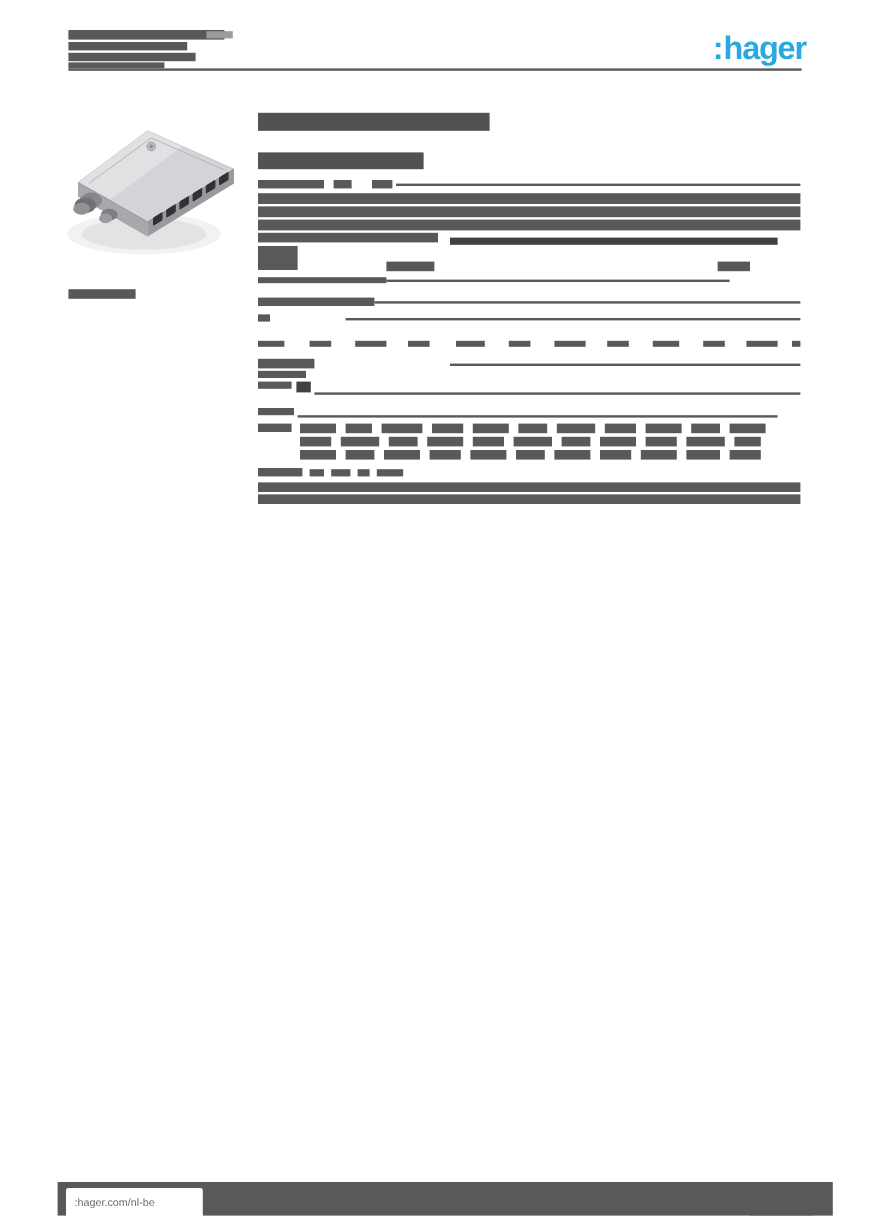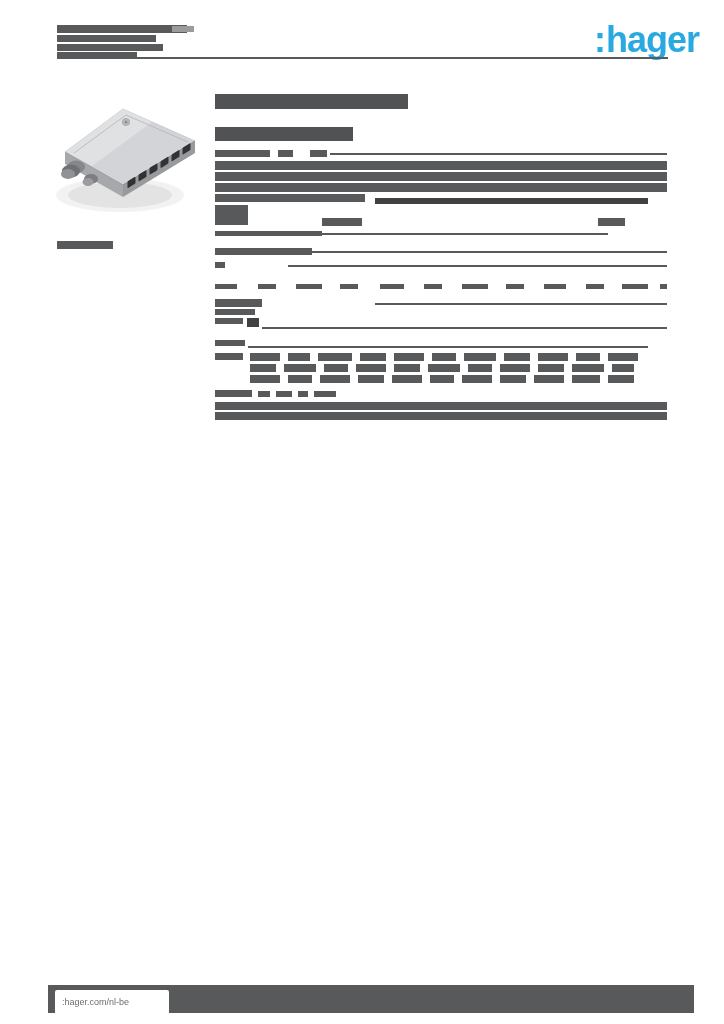--- a/index.html
+++ b/index.html
@@ -6,21 +6,21 @@
   .page{
     position:relative;
     width:724px;height:1024px;
     background:#ffffff;
     font-family:"Liberation Sans",sans-serif;
     overflow:hidden;
   }
   
   .logo{
     position:absolute;left:594px;top:26px;width:96px;height:30px;
-    font-weight:700;font-size:36px;line-height:28px;letter-spacing:-1px;
+    font-weight:700;font-size:27px;line-height:28px;letter-spacing:-1px;
     color:#2aa9e0;white-space:nowrap;
   }
   .logo .mark{margin-right:1px;}
   
   .photo{position:absolute;left:50px;top:95px;width:150px;height:150px;}
   
   #redaction-layer{position:absolute;left:0;top:0;width:724px;height:1024px;pointer-events:none;}
   .bar-group{position:absolute;left:0;top:0;}
   .bar{position:absolute;}
   

